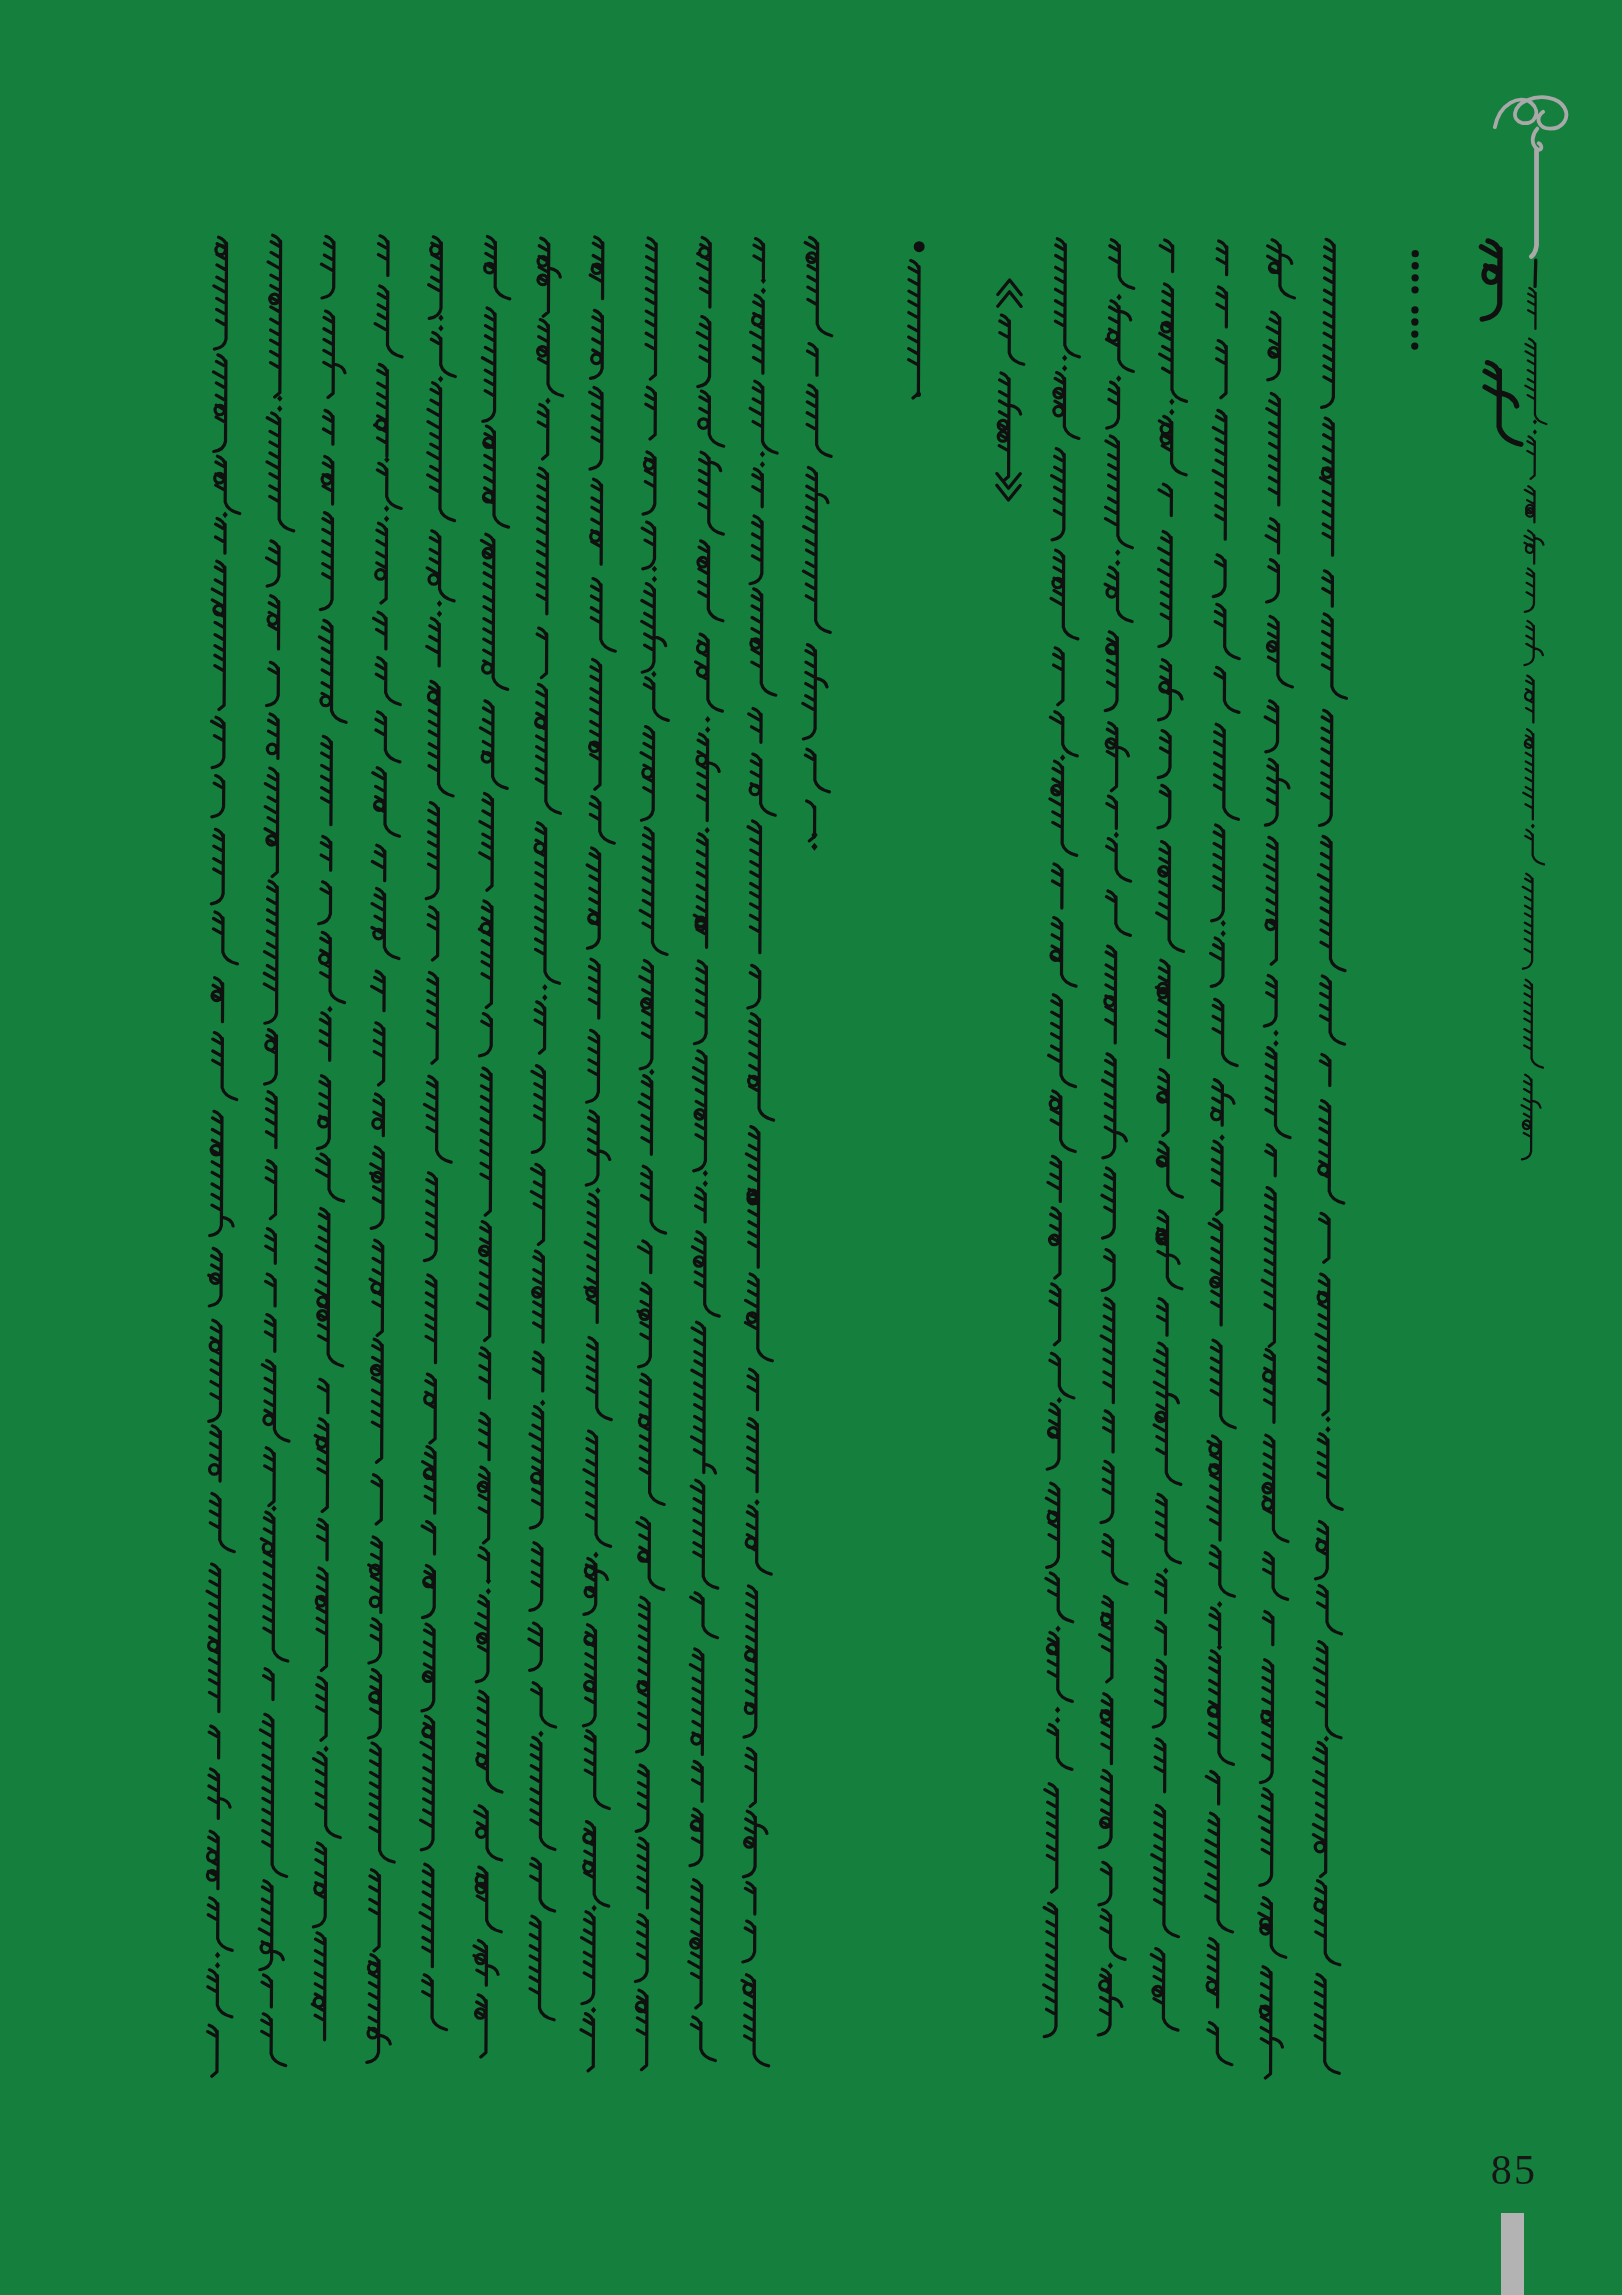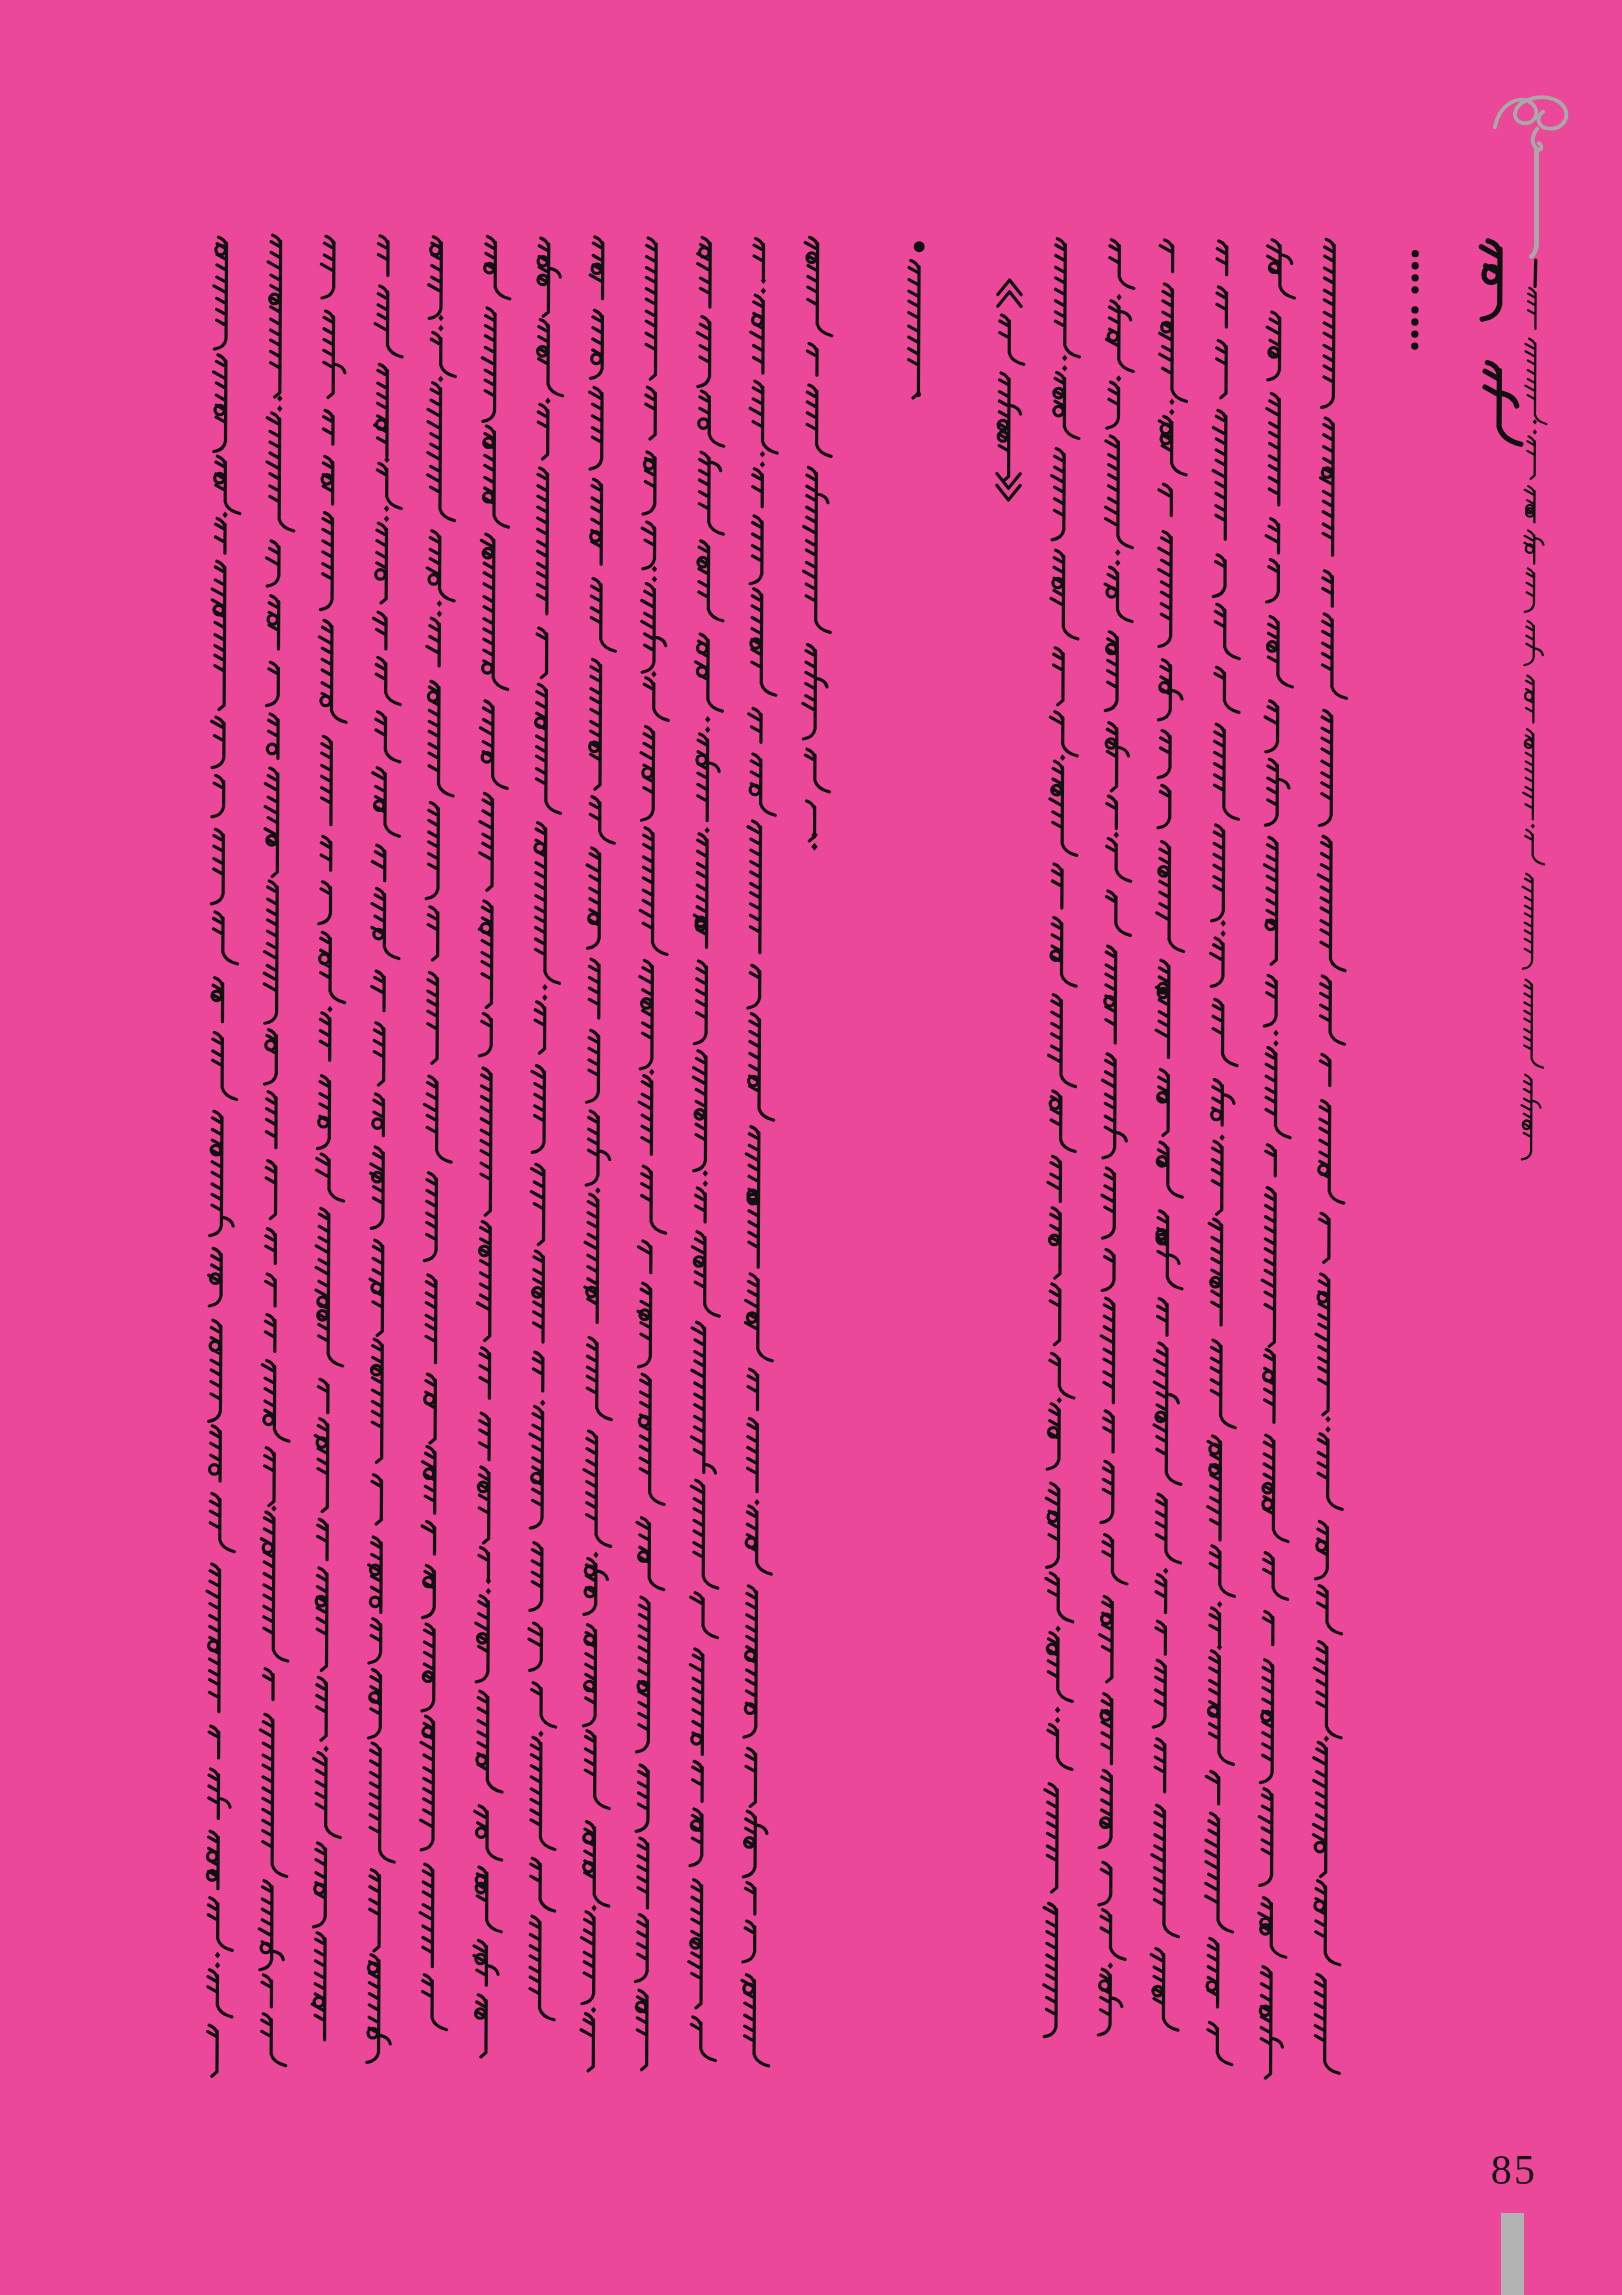--- a/index.html
+++ b/index.html
@@ -1,16 +1,16 @@
 <!DOCTYPE html>
 <html style="font-size:11.7px"><head>
 <meta charset="utf-8">
 <style>
   html,body{margin:0;padding:0;background:#ffffff;}
-  .page{position:relative;width:1622px;height:2295px;background:#ec4899;overflow:hidden;
+  .page{position:relative;width:1622px;height:2295px;background:#15803d;overflow:hidden;
         font-family:"Liberation Serif", serif;}
   .script-svg{position:absolute;left:0;top:0;width:1622px;height:2295px;}
   .pagenum{position:absolute;left:1481px;top:2146px;width:66px;text-align:center;
            font-size:42px;letter-spacing:2.2px;color:#161616;
            font-family:"Liberation Serif", serif;}
   .edgebar{position:absolute;left:1501px;top:2213px;width:23.4px;height:83px;background:#b3b3b3;}
 </style>
 </head>
 <body>
 

